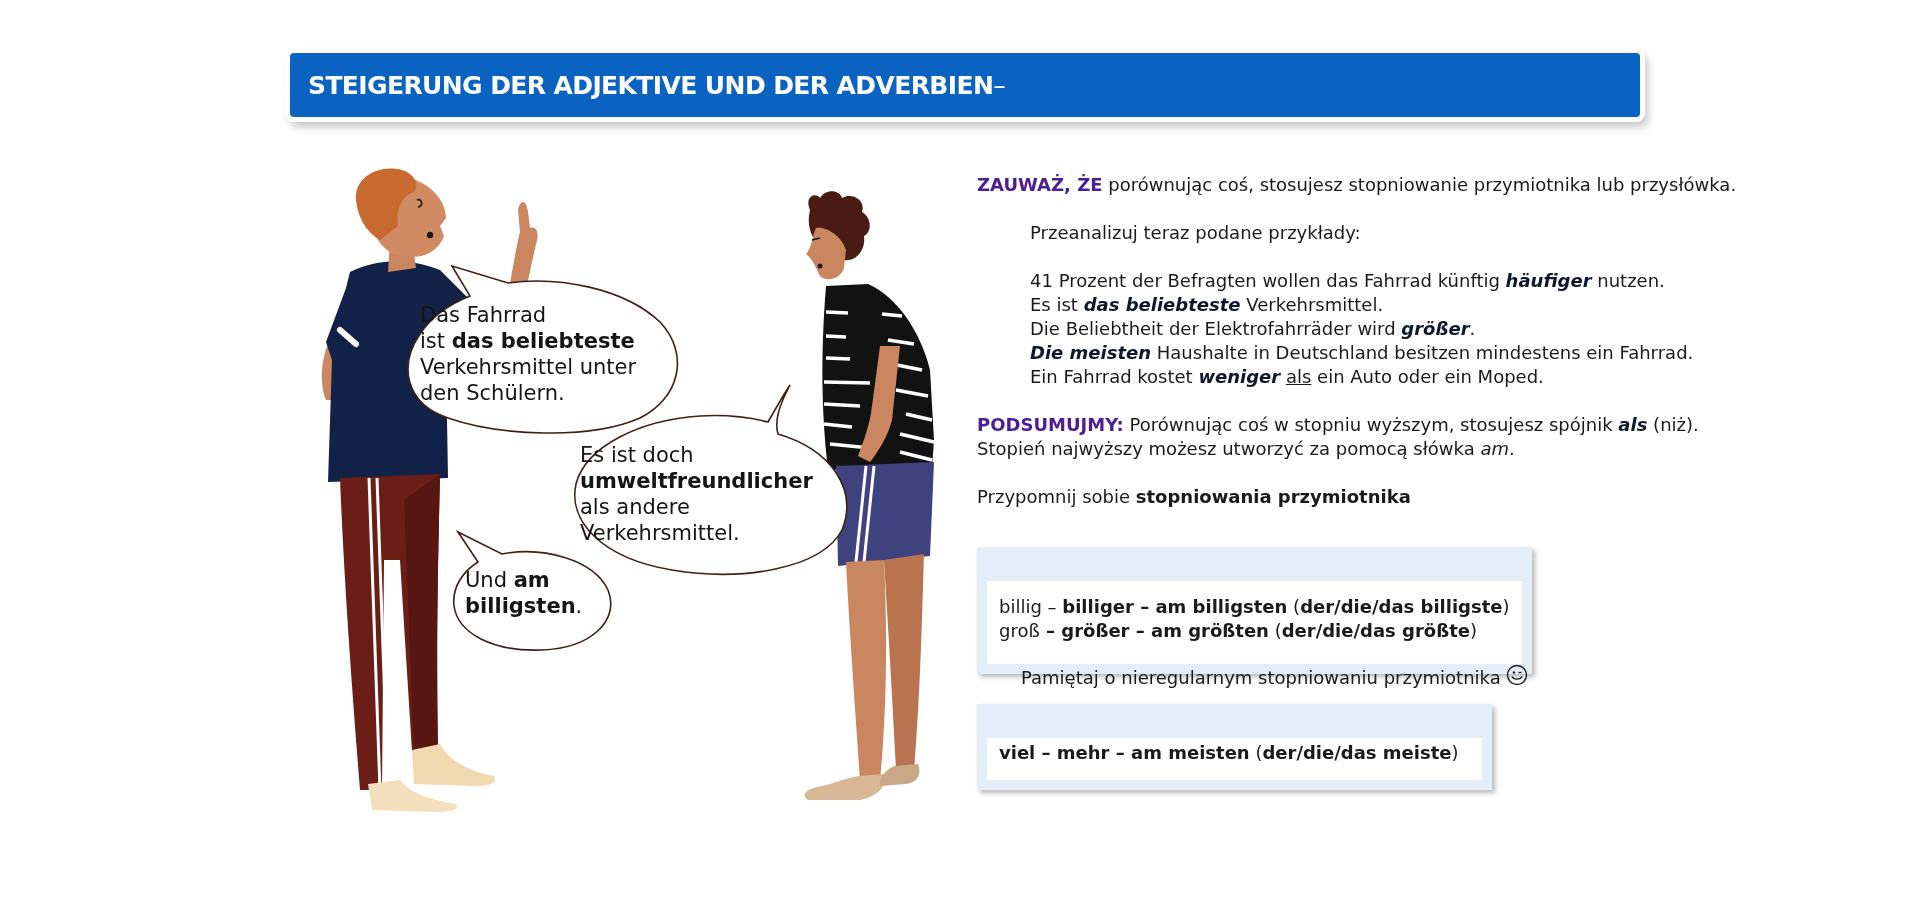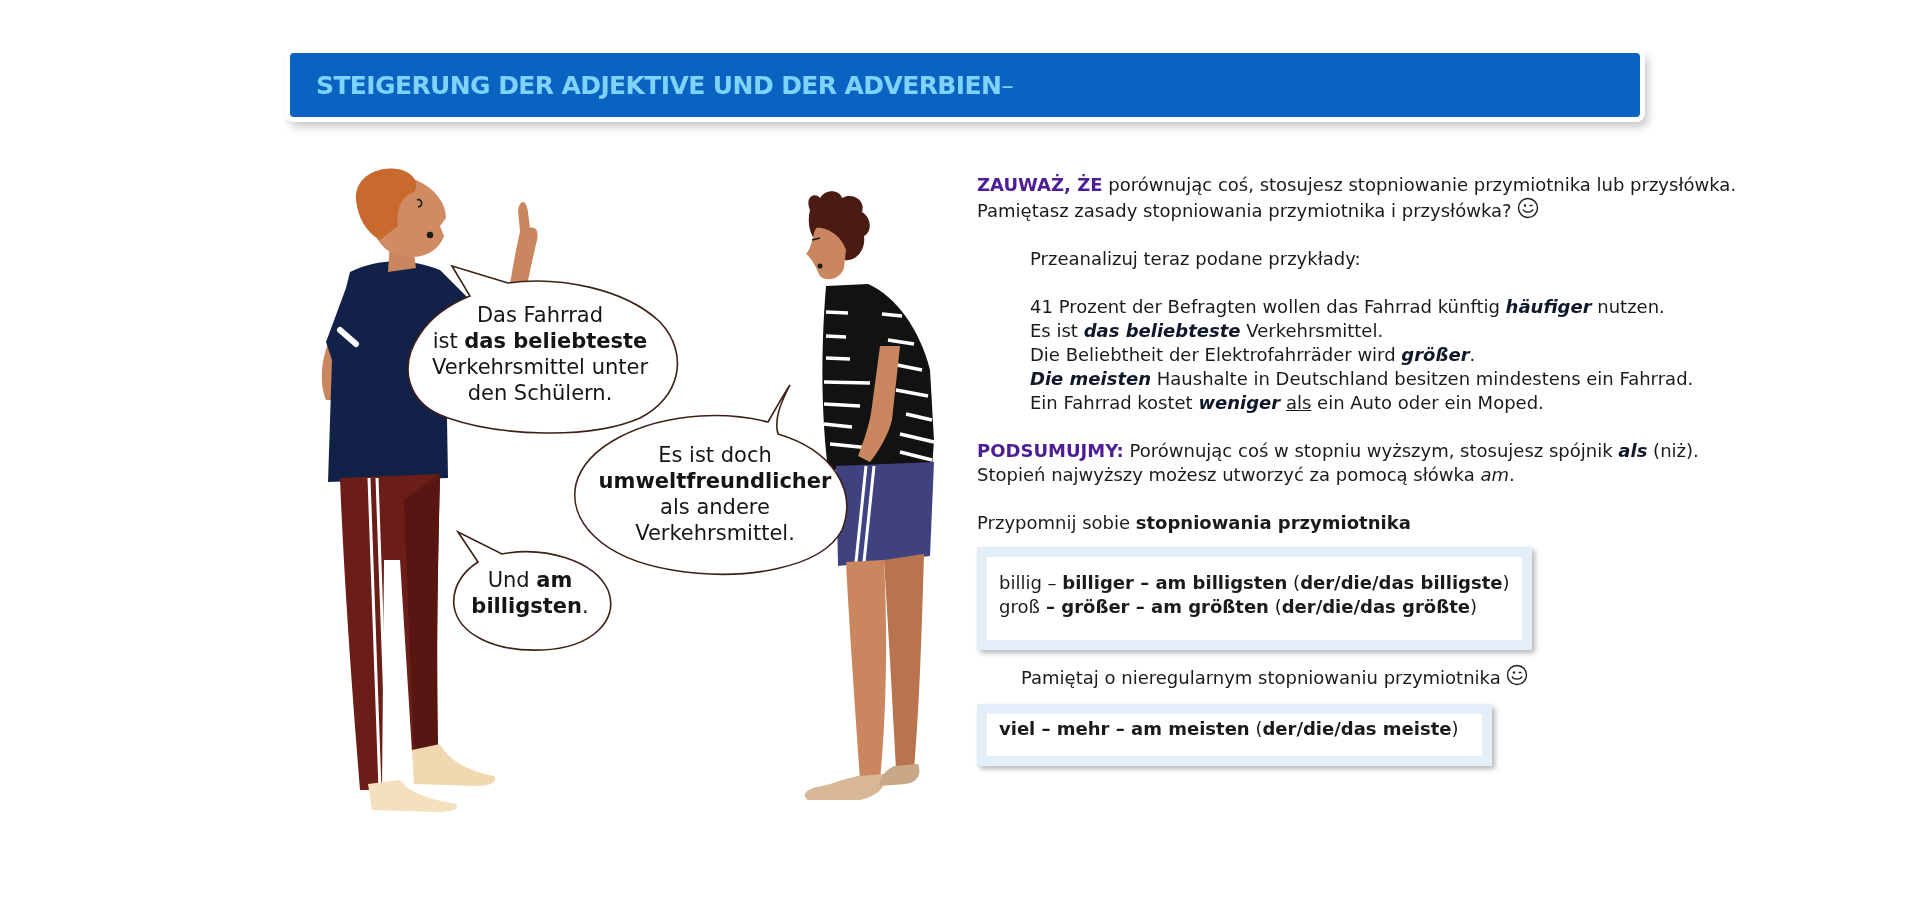--- a/index.html
+++ b/index.html
@@ -3,49 +3,49 @@
 <meta charset="utf-8">
 <style>
   * { box-sizing: border-box; margin: 0; padding: 0; }
   html, body { width: 1920px; height: 900px; background: #ffffff; overflow: hidden; }
   body { position: relative; font-family: "DejaVu Sans", sans-serif; color: #1a1a1a; }
 
   .title-bar {
     position: absolute; left: 290px; top: 53px; width: 1350px; height: 64px;
     background: #0a63c0; border-radius: 4px;
     box-shadow: 0 0 0 5px #ffffff, 4px 6px 8px 4px rgba(0,0,0,0.22);
-    display: flex; align-items: center; padding-left: 26px;
-    color: #7dd3fc; font-size: 25px; white-space: nowrap; letter-spacing: -0.6px;
+    display: flex; align-items: center; padding-left: 18px;
+    color: #ffffff; font-size: 25px; white-space: nowrap; letter-spacing: -0.6px;
   }
   .title-bar .bold { font-weight: bold; }
 
   .illustration { position: absolute; left: 300px; top: 160px; width: 650px; height: 660px; }
 
   .bubble-text {
-    position: absolute; text-align: center; font-size: 21px; line-height: 26px; color: #151515;
+    position: absolute; text-align: left; font-size: 21px; line-height: 26px; color: #151515;
   }
   .bubble-text b { font-weight: bold; }
 
   .content { position: absolute; left: 977px; top: 173px; width: 800px; font-size: 18px; line-height: 24px; }
   .line { white-space: nowrap; }
   .indent { padding-left: 53px; }
   .spacer { height: 24px; }
   .purple { color: #4c1d95; font-weight: bold; }
   .blue-em { color: #0f172a; font-weight: bold; font-style: italic; }
   .underline { text-decoration: underline; }
   .italic { font-style: italic; }
   .bold { font-weight: bold; }
   .smiley { display: inline-block; vertical-align: -2px; }
 
   .box-outer {
     background: #e4eef8; padding: 10px;
     box-shadow: 3px 3px 5px rgba(0,0,0,0.28);
     display: inline-block;
   }
-  .box-inner { background: #ffffff; padding: 14px 14px 12px 12px; font-size: 18px; line-height: 24px; white-space: nowrap; }
+  .box-inner { background: #ffffff; padding: 14px 14px 12px 12px; font-size: 18px; line-height: 24px; white-space: nowrap; margin-top: 24px; }
 
   #box1 { position: absolute; left: 977px; top: 547px; width: 555px; }
   #box1 .box-inner { height: 83px; padding-top: 14px; }
   #box2 { position: absolute; left: 977px; top: 704px; width: 515px; }
   #box2 .box-inner { height: 42px; padding-top: 3px; }
 </style>
 </head>
 <body>
 
 <div class="title-bar">
@@ -147,28 +147,20 @@
   </div>
 
   <div class="bubble-text" style="left:165px; top:407px; width:130px;">
     <div><span>Und </span><b>am</b></div>
     <div><b>billigsten</b><span>.</span></div>
   </div>
 </div>
 
 <div class="content">
   <div class="line"><span class="purple">ZAUWAŻ, ŻE</span><span> porównując coś, stosujesz stopniowanie przymiotnika lub przysłówka.</span></div>
-  <div class="line"><span>Pamiętasz zasady stopniowania przymiotnika i przysłówka?</span>
-    <svg class="smiley" width="22" height="22" viewBox="0 0 22 22">
-        <circle cx="11" cy="11" r="9.5" fill="none" stroke="#1a1a1a" stroke-width="1.4"></circle>
-        <circle cx="8" cy="8.5" r="1.2" fill="#1a1a1a"></circle>
-        <path d="M12.5 8.5 L15.5 8.5" stroke="#1a1a1a" stroke-width="1.4"></path>
-        <path d="M6 12.5 C7.5 16 14.5 16 16 12.5" fill="none" stroke="#1a1a1a" stroke-width="1.4"></path>
-      </svg>
-  </div>
   <div class="spacer"></div>
   <div class="line indent">Przeanalizuj teraz podane przykłady:</div>
   <div class="spacer"></div>
   <div class="line indent"><span>41 Prozent der Befragten wollen das Fahrrad künftig </span><span class="blue-em">häufiger</span><span> nutzen.</span></div>
   <div class="line indent"><span>Es ist </span><span class="blue-em">das beliebteste</span><span> Verkehrsmittel.</span></div>
   <div class="line indent"><span>Die Beliebtheit der Elektrofahrräder wird </span><span class="blue-em">größer</span><span>.</span></div>
   <div class="line indent"><span class="blue-em">Die meisten</span><span> Haushalte in Deutschland besitzen mindestens ein Fahrrad.</span></div>
   <div class="line indent"><span>Ein Fahrrad kostet </span><span class="blue-em">weniger</span><span> </span><span class="underline">als</span><span> ein Auto oder ein Moped.</span></div>
   <div class="spacer"></div>
   <div class="line"><span class="purple">PODSUMUJMY:</span><span> Porównując coś w stopniu wyższym, stosujesz spójnik </span><span class="blue-em">als</span><span> (niż).</span></div>

